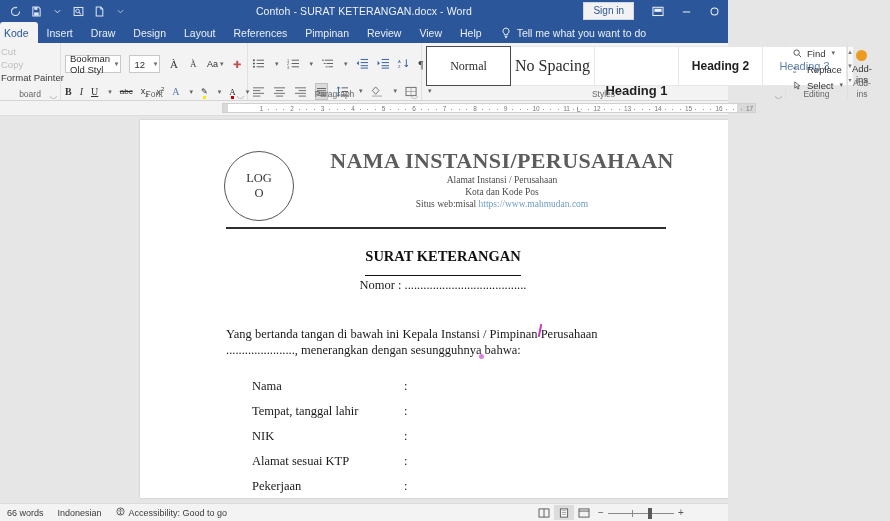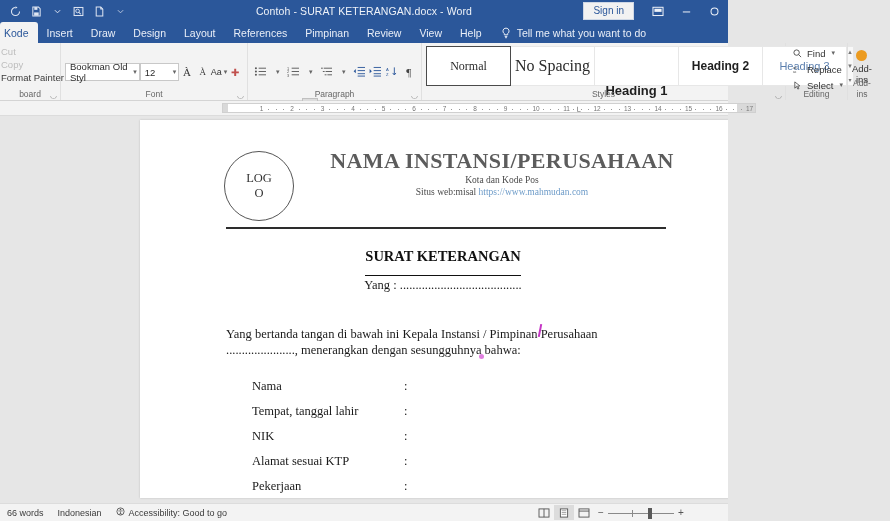--- a/index.html
+++ b/index.html
@@ -36,21 +36,21 @@
   .grp .glabel{position:absolute;bottom:0px;left:0;right:0;text-align:center;font-size:8.5px;color:#666;line-height:11px;}
   .grp .glaunch{position:absolute;bottom:0px;right:3px;font-size:8px;color:#888;}
 
   
   .g-clip{width:56px;padding-left:0;}
   .g-clip .ci{font-size:9.5px;color:#bdbdbd;line-height:13px;padding-left:1px;white-space:nowrap;}
   .g-clip .ci.on{color:#3b3b3b;}
 
   
   .g-font{width:178px;}
-  .frow{display:flex;align-items:center;gap:0;height:19px;margin-top:18px;}
+  .frow{display:flex;align-items:center;gap:8px;height:19px;margin-top:10px;}
   .fbox{border:1px solid #c8c8c8;background:#fff;height:16px;display:flex;align-items:center;font-size:9.5px;color:#2b2b2b;padding:0 2px 0 4px;}
   .fbox.name{width:72px;justify-content:space-between;}
   .fbox.size{width:34px;justify-content:space-between;}
   .cheva{font-size:7px;color:#666;padding-left:2px;}
   .fbtn{width:17px;height:17px;display:flex;align-items:center;justify-content:center;font-size:10px;color:#333;}
   .fbtn.big{font-size:11px;}
   .fbtn b{font-family:"Liberation Serif",serif;}
   .fbtn i{font-family:"Liberation Serif",serif;}
   .fbtn u{font-family:"Liberation Serif",serif;}
   .sup{font-size:9px;}
@@ -559,30 +559,31 @@
     <div class="page">
       <div class="pagebody">
 
         <div class="lh">
           <div class="logo">
             <span>LOG</span>
             <span>O</span>
           </div>
           <div class="lhtext">
             <div class="orgname">NAMA INSTANSI/PERUSAHAAN</div>
+            <div class="orgline">Alamat Instansi / Perusahaan</div>
             <div class="orgline">Kota dan Kode Pos</div>
             <div class="orgline">
               <span>Situs web:misal </span><span class="orglink">https://www.mahmudan.com</span>
             </div>
           </div>
         </div>
         <div class="hrule"></div>
 
         <div class="doctitle"><span>SURAT KETERANGAN</span></div>
-        <div class="nomor">Yang : .......................................</div>
+        <div class="nomor">Nomor : .......................................</div>
 
         <div class="para">
           <div>Yang bertanda tangan di bawah ini Kepala Instansi / Pimpinan Perusahaan</div>
           <div>......................, menerangkan dengan sesungguhnya bahwa:</div>
           <div class="cursor-a"></div>
           <div class="cursor-b"></div>
         </div>
 
         <div class="fields">
           <div class="frowf">

